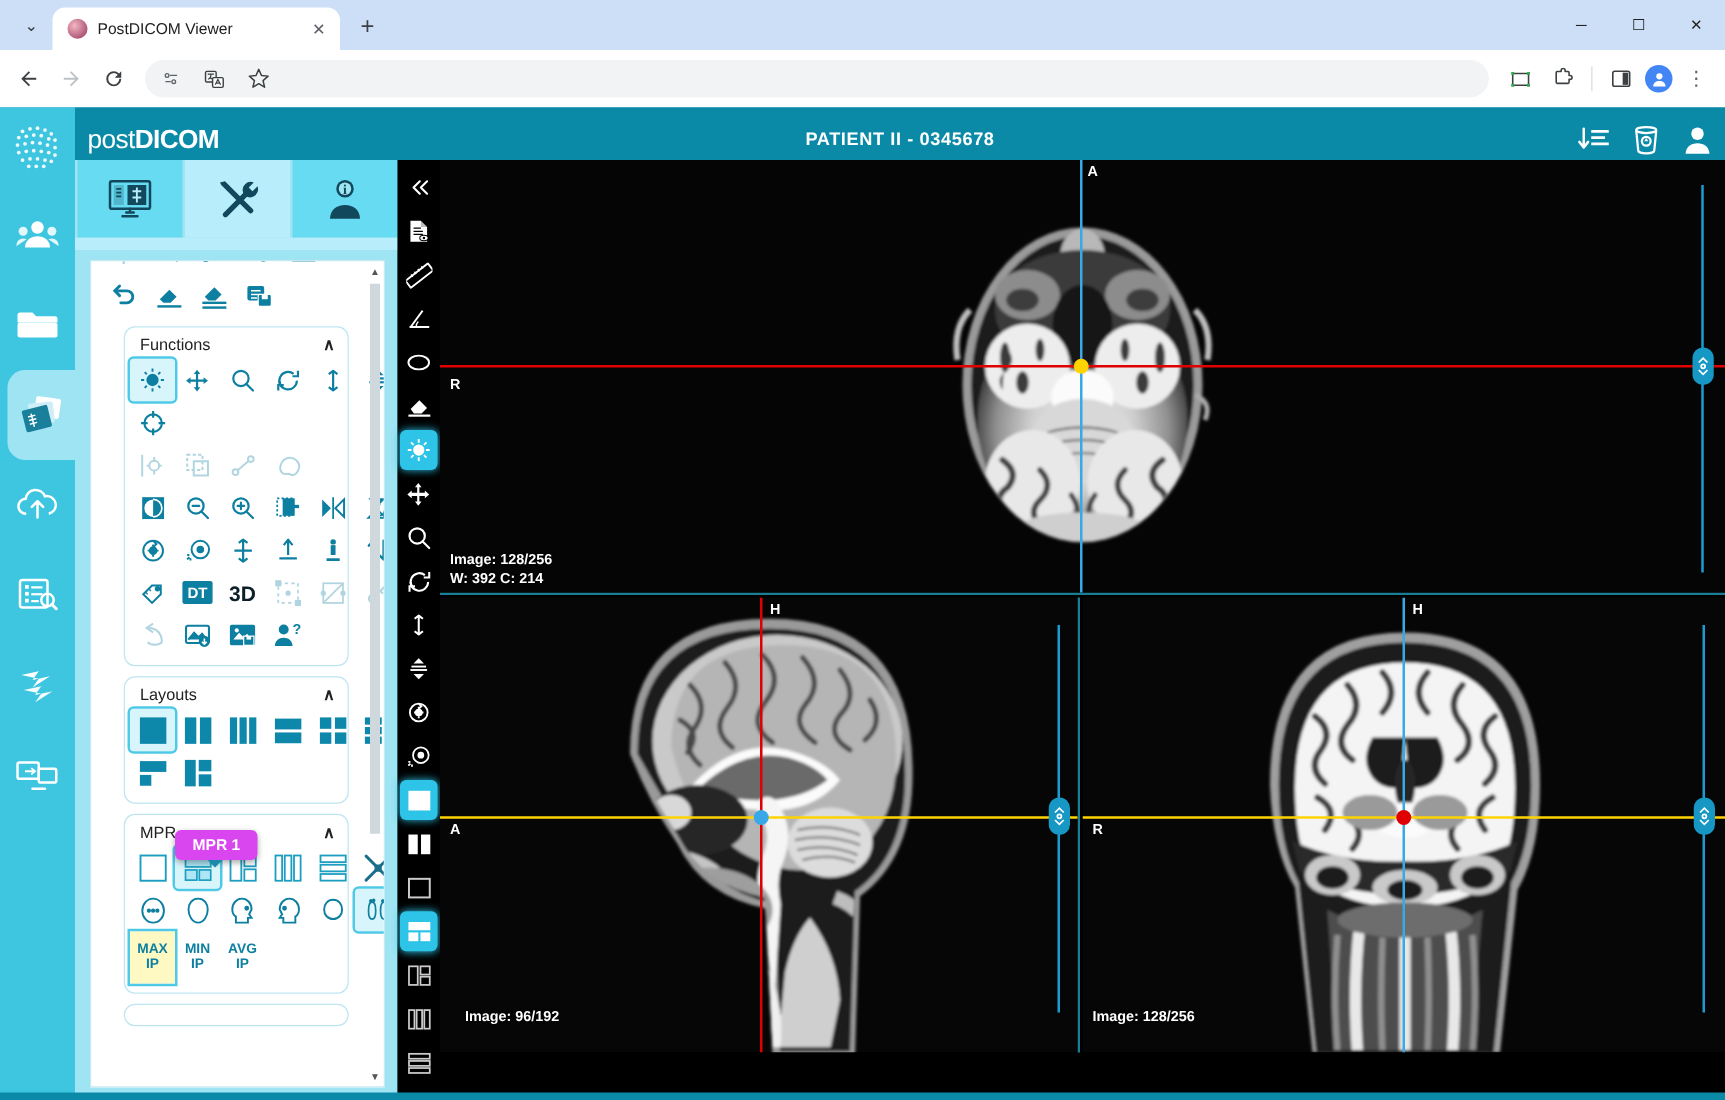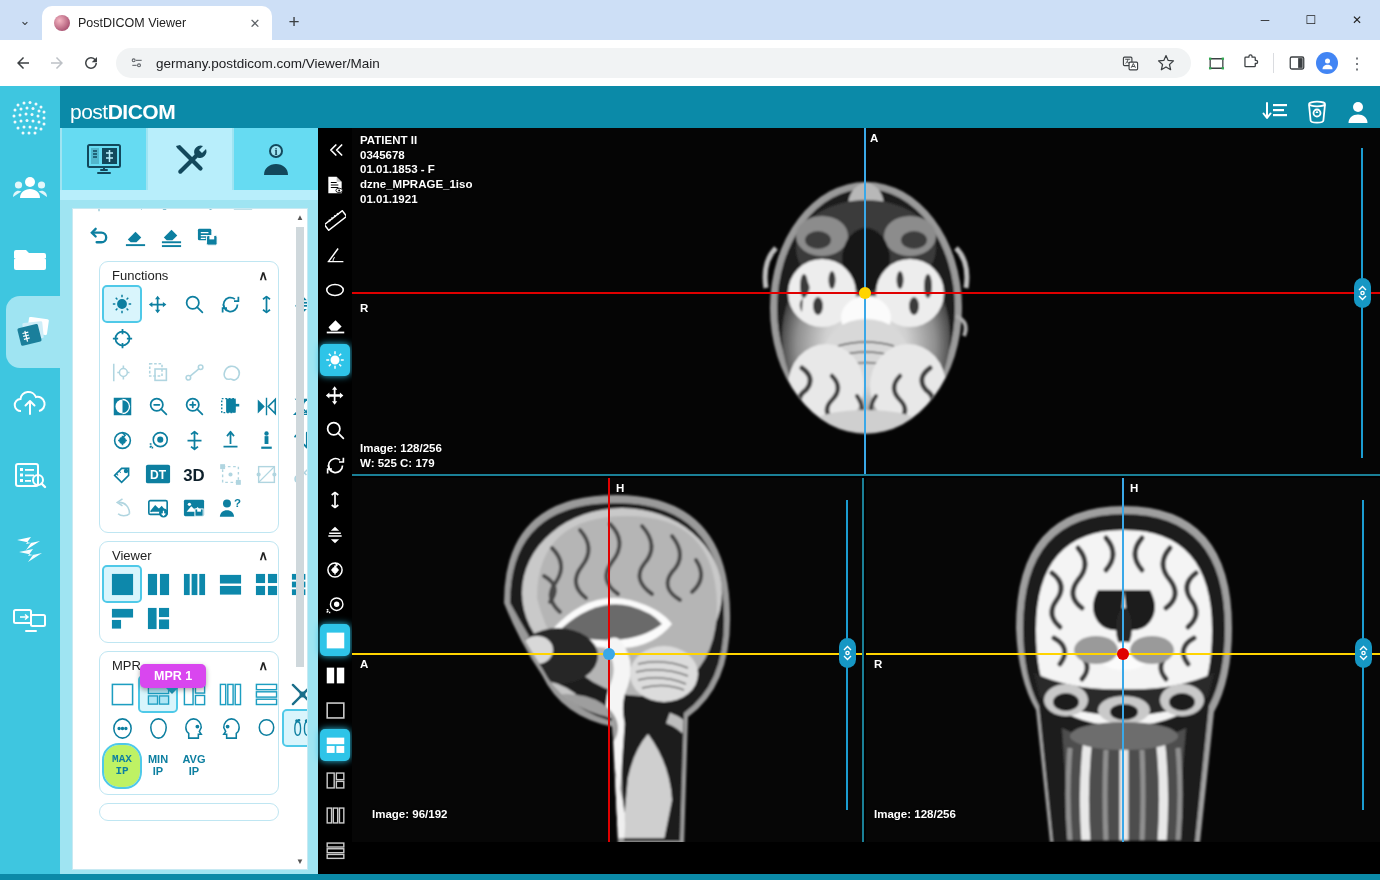--- a/index.html
+++ b/index.html
@@ -120,21 +120,21 @@
     box-shadow:0 2px 5px rgba(0,0,0,.35); z-index:5;
   }
   .tooltip:after {
     content:""; position:absolute; left:26px; bottom:-6px; width:0; height:0;
     border-left:6px solid transparent; border-right:6px solid transparent;
     border-top:6px solid #1a8aa8;
   }
   .ipbtn { width:36px; height:42px; display:flex; flex-direction:column;
            align-items:center; justify-content:center; font-size:11px;
            font-weight:bold; color:#0d7fa0; line-height:1.05; cursor:pointer; }
-  .ipbtn.sel { outline:2px solid #4fc9e8; background:#bef264; border-radius:15px;font-family:Liberation Mono, monospace; }
+  .ipbtn.sel { outline:2px solid #4fc9e8; background:#fef9c3; border-radius:0; }
 
   
   .vtool { position:absolute; left:318px; top:42px; width:34px; height:752px;
            background:#000; display:flex; flex-direction:column; align-items:center;
            padding-top:6px; }
   .vt { width:30px; height:32px; display:flex; align-items:center; justify-content:center;
         cursor:pointer; margin-bottom:3px; }
   .vt.sel { background:#2ec4e8; border-radius:5px; box-shadow:0 0 7px #2ec4e8; }
 
   
@@ -196,21 +196,20 @@
     </div>
     <div class="omnibox">
       <div class="omni-lock">
         <svg width="16" height="16" viewBox="0 0 24 24">
           <circle cx="7" cy="8" r="2.2" fill="none" stroke="#5f6368" stroke-width="1.6"></circle>
           <line x1="10.5" y1="8" x2="19" y2="8" stroke="#5f6368" stroke-width="1.6"></line>
           <circle cx="15" cy="15.5" r="2.2" fill="none" stroke="#5f6368" stroke-width="1.6"></circle>
           <line x1="5" y1="15.5" x2="11.5" y2="15.5" stroke="#5f6368" stroke-width="1.6"></line>
         </svg>
       </div>
-      <div class="omni-url">germany.postdicom.com/Viewer/Main</div>
       <div class="omni-right">
         <div class="tb-icon">
           <svg width="17" height="17" viewBox="0 0 24 24">
             <rect x="2" y="3" width="12" height="12" rx="1.5" fill="none" stroke="#3c4043" stroke-width="1.6"></rect>
             <path d="M4.5 6h7M8 6v1.5c0 2-1.4 3.6-3 4.3M7 9c.8 1.7 2.3 2.6 4 3" stroke="#3c4043" stroke-width="1.3" fill="none"></path>
             <rect x="10" y="10" width="12" height="11" rx="1.5" fill="#fff" stroke="#3c4043" stroke-width="1.6"></rect>
             <path d="M13 18l3-6 3 6M14 16.3h4" stroke="#3c4043" stroke-width="1.3" fill="none"></path>
           </svg>
         </div>
         <div class="tb-icon">
@@ -351,20 +350,21 @@
           <rect x="2" y="4" width="17" height="13" rx="1.5"></rect>
           <rect x="19" y="9" width="14" height="11" rx="1.5"></rect>
           <path d="M14 25h10" stroke-linecap="round"></path>
           <path d="M8 11h8M13 8.5l3 2.5-3 2.5" stroke-width="1.5"></path>
         </svg>
       </div>
     </div>
 
     <div class="appheader">
       <div class="brand"><span class="light">post</span><span>DICOM</span></div>
+      <div class="patient-title">PATIENT II - 0345678</div>
       <div class="hdr-icons">
         <div class="hdr-icon">
           <svg width="26" height="22" viewBox="0 0 26 22" fill="#fff">
             <path d="M5 2v14M1.5 12.5L5 17l3.5-4.5" stroke="#fff" stroke-width="2" fill="none" stroke-linecap="round" stroke-linejoin="round"></path>
             <rect x="11" y="3" width="14" height="2.2"></rect>
               <rect x="11" y="8" width="11" height="2.2"></rect>
               <rect x="11" y="13" width="14" height="2.2"></rect>
           </svg>
         </div>
         <div class="hdr-icon">
@@ -722,21 +722,21 @@
                     <text x="21" y="11" font-size="13" font-weight="bold" text-anchor="middle" font-family="Liberation Sans, sans-serif">?</text>
                   </svg>
                 </div>
               <div class="fn"></div>
               <div class="fn"></div>
             </div>
           </div>
 
           <div class="section">
             <div class="section-hd">
-              <span>Viewer</span>
+              <span>Layouts</span>
               <span class="chev">∧</span>
             </div>
             <div class="grid6">
               <div class="fn sel">
                   <svg width="25" height="25" viewBox="0 0 26 26">
                     <rect x="2" y="2" width="22" height="22" fill="#0d88ab"></rect>
                   </svg>
                 </div>
               <div class="fn">
                   <svg width="25" height="25" viewBox="0 0 26 26" fill="#0d88ab">
@@ -1114,22 +1114,21 @@
                 <path d="M524 268 q-10 14 0 28" stroke="#404040" stroke-width="4" fill="none" stroke-linecap="round"></path>
               </g>
               <ellipse cx="514" cy="296" rx="54" ry="14" fill="#cfcfcf"></ellipse>
             </g>
             <path d="M424 120 q-14 14 -10 40" stroke="#bdbdbd" stroke-width="5" fill="none"></path>
             <path d="M604 120 q14 14 10 40" stroke="#bdbdbd" stroke-width="5" fill="none"></path>
             <path d="M604 188 q14 6 8 20" stroke="#aaa" stroke-width="4" fill="none"></path>
           </g>
         </svg>
 
-        <div class="ovl" style="left:8px; top:5px;"><span>PATIENT II</span><br><span>0345678</span><br><span>01.01.1853 - F</span><br><span>dzne_MPRAGE_1iso</span><br><span>01.01.1921</span></div>
-        <div class="ovl" style="left:8px; top:313px;"><span>Image: 128/256</span><br><span>W: 525 C: 179</span></div>
+        <div class="ovl" style="left:8px; top:313px;"><span>Image: 128/256</span><br><span>W: 392 C: 214</span></div>
         <div class="orient" style="left:518px; top:4px;">A</div>
         <div class="orient" style="left:8px; top:174px;">R</div>
         <div class="yline" style="left:512px; top:0; height:348px; background:#3aa8e8;"></div>
         <div class="xline" style="left:0; top:164px; width:1028px; background:#e00000;"></div>
         <div class="cross-dot" style="left:507px; top:159px; background:#ffd400;"></div>
         <div class="slider-track" style="left:1009px; top:20px; height:310px;"></div>
         <div class="slider-handle" style="left:1002px; top:150px;">
           <svg width="11" height="20" viewBox="0 0 11 20" fill="none" stroke="#fff" stroke-width="1.4">
               <path d="M2 7l3.5-3.5L9 7"></path>
               <circle cx="5.5" cy="10" r="1.6"></circle>

